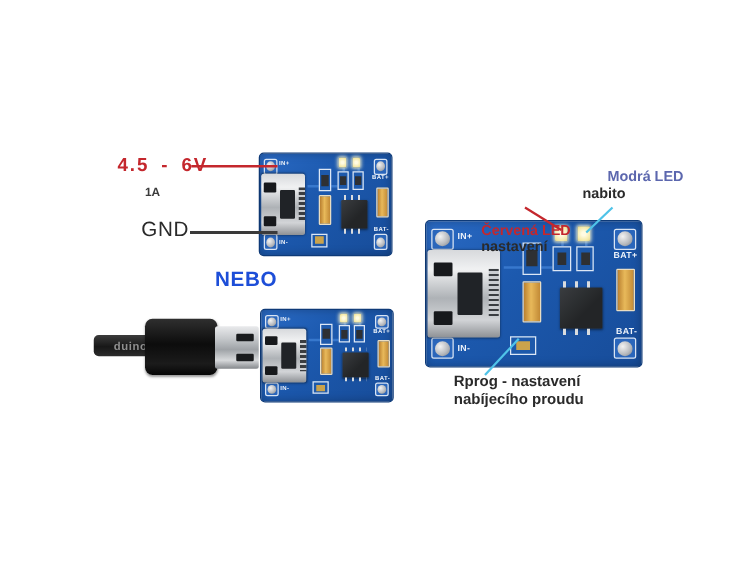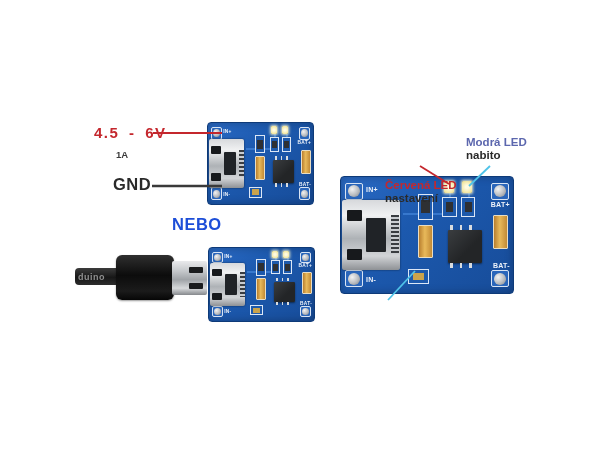--- a/index.html
+++ b/index.html
@@ -6,21 +6,21 @@
   body{
     width:600px;height:450px;position:relative;background:#ffffff;
     font-family:"Liberation Sans","DejaVu Sans",sans-serif;overflow:hidden;
   }
   .abs{position:absolute;}
 
   
   .lbl{white-space:pre;}
   .lbl-voltage{left:94px;top:124px;font-size:15px;font-weight:600;letter-spacing:1.5px;word-spacing:4px;}
   .lbl-current{left:116px;top:149px;font-size:9.5px;font-weight:600;color:#3b3b3b;}
-  .lbl-gnd{left:113px;top:175px;font-size:16.5px;font-weight:700;color:#2a2a2a;letter-spacing:.5px;}
+  .lbl-gnd{left:113px;top:175px;font-size:16.5px;font-weight:400;color:#2a2a2a;letter-spacing:.5px;}
   .lbl-nebo{left:172px;top:215px;font-size:16.5px;font-weight:700;color:#1d4ed8;letter-spacing:.5px;}
   .ann{line-height:13px;font-size:11.5px;font-weight:700;}
   .ann .sub{color:#2a2a2a;}
   .ann-red{left:385px;top:136px;}
   .ann-blue{left:466px;top:136px;}
   .ann-rprog{left:363px;top:299px;font-size:12px;font-weight:700;color:#2a2a2a;line-height:13.5px;}
 
   
   #lines{left:0;top:0;pointer-events:none;}
 
@@ -66,21 +66,21 @@
   .ic .legs-t{top:-17%;} .ic .legs-b{bottom:-17%;}
   .rprog{left:39%;bottom:8%;width:11%;height:11%;border:1px solid #dce7f6;background:#1d59ab;}
   .rprog .chip{position:absolute;left:20%;top:20%;width:60%;height:60%;background:#caa34c;}
   .trace-h{left:36%;top:31%;width:28%;height:2px;background:#3f7fd4;opacity:.8;}
   .trace-v1{left:63%;top:13%;width:2px;height:20%;background:#3f7fd4;opacity:.8;}
   .trace-v2{left:74%;top:13%;width:2px;height:20%;background:#3f7fd4;opacity:.8;}
 
   
   .cable-wire{left:75px;top:268px;width:46px;height:17px;border-radius:4px;
     background:linear-gradient(180deg,#3c3c3c,#171717 55%,#2c2c2c);display:flex;align-items:center;}
-  .cable-watermark{color:#8f8f8f;font-size:9px;font-weight:700;padding-left:3px;letter-spacing:.5px;}
+  .cable-watermark{color:#8f8f8f;font-size:9px;font-weight:700;padding-left:16px;letter-spacing:.5px;}
   .cable-body{left:116px;top:255px;width:58px;height:45px;border-radius:6px;
     background:linear-gradient(180deg,#2f2f2f 0%,#0c0c0c 45%,#1b1b1b 80%,#060606 100%);
     box-shadow:0 1px 2px rgba(0,0,0,.4);}
   .cable-tip{left:172px;top:261px;width:35px;height:34px;border-radius:2px;
     background:linear-gradient(180deg,#e9eaec 0%,#c4c7ca 30%,#9fa3a7 55%,#d7d9db 80%,#85888c 100%);}
   .cable-tip .s1{position:absolute;right:4px;top:6px;width:14px;height:6px;background:#1a1c1e;border-radius:1px;}
   .cable-tip .s2{position:absolute;right:4px;bottom:6px;width:14px;height:6px;background:#1a1c1e;border-radius:1px;}
 </style>
 </head>
 <body>
@@ -239,24 +239,26 @@
 <div class="abs cable-tip">
   <div class="s1"></div>
   <div class="s2"></div>
 </div>
 
 <div class="abs ann ann-red">
   <div class="c-red" id="red-title" style="color: rgb(196, 39, 45); margin-top: 43px;">Červená LED</div>
   <div class="sub">nastavení</div>
 </div>
 <div class="abs ann ann-blue">
-  <div class="c-blue" id="blue-title" style="color: rgb(92, 103, 174);">Modrá LED</div>
+  <div class="c-blue" id="blue-title" style="color: rgb(92, 103, 174); margin-left: 20px;">Modrá LED</div>
   <div class="sub">nabito</div>
 </div>
 <div class="abs ann-rprog">
+  <div>Rprog - nastavení</div>
+  <div>nabíjecího proudu</div>
 </div>
 
 <svg id="lines" class="abs" width="600" height="450">
   <line x1="153" y1="133" x2="222" y2="133" stroke-width="2" stroke="#c4272d"></line>
   <line x1="152" y1="186" x2="222" y2="186" stroke-width="2.4" stroke="#3a3a3a"></line>
   <line x1="420" y1="166" x2="449" y2="184" stroke-width="1.8" stroke="#c4272d"></line>
   <line x1="490" y1="166" x2="469" y2="186" stroke-width="1.8" stroke="#4fc3e8"></line>
   <line x1="388" y1="300" x2="415" y2="271" stroke-width="1.8" stroke="#4fc3e8"></line>
 </svg>
 

